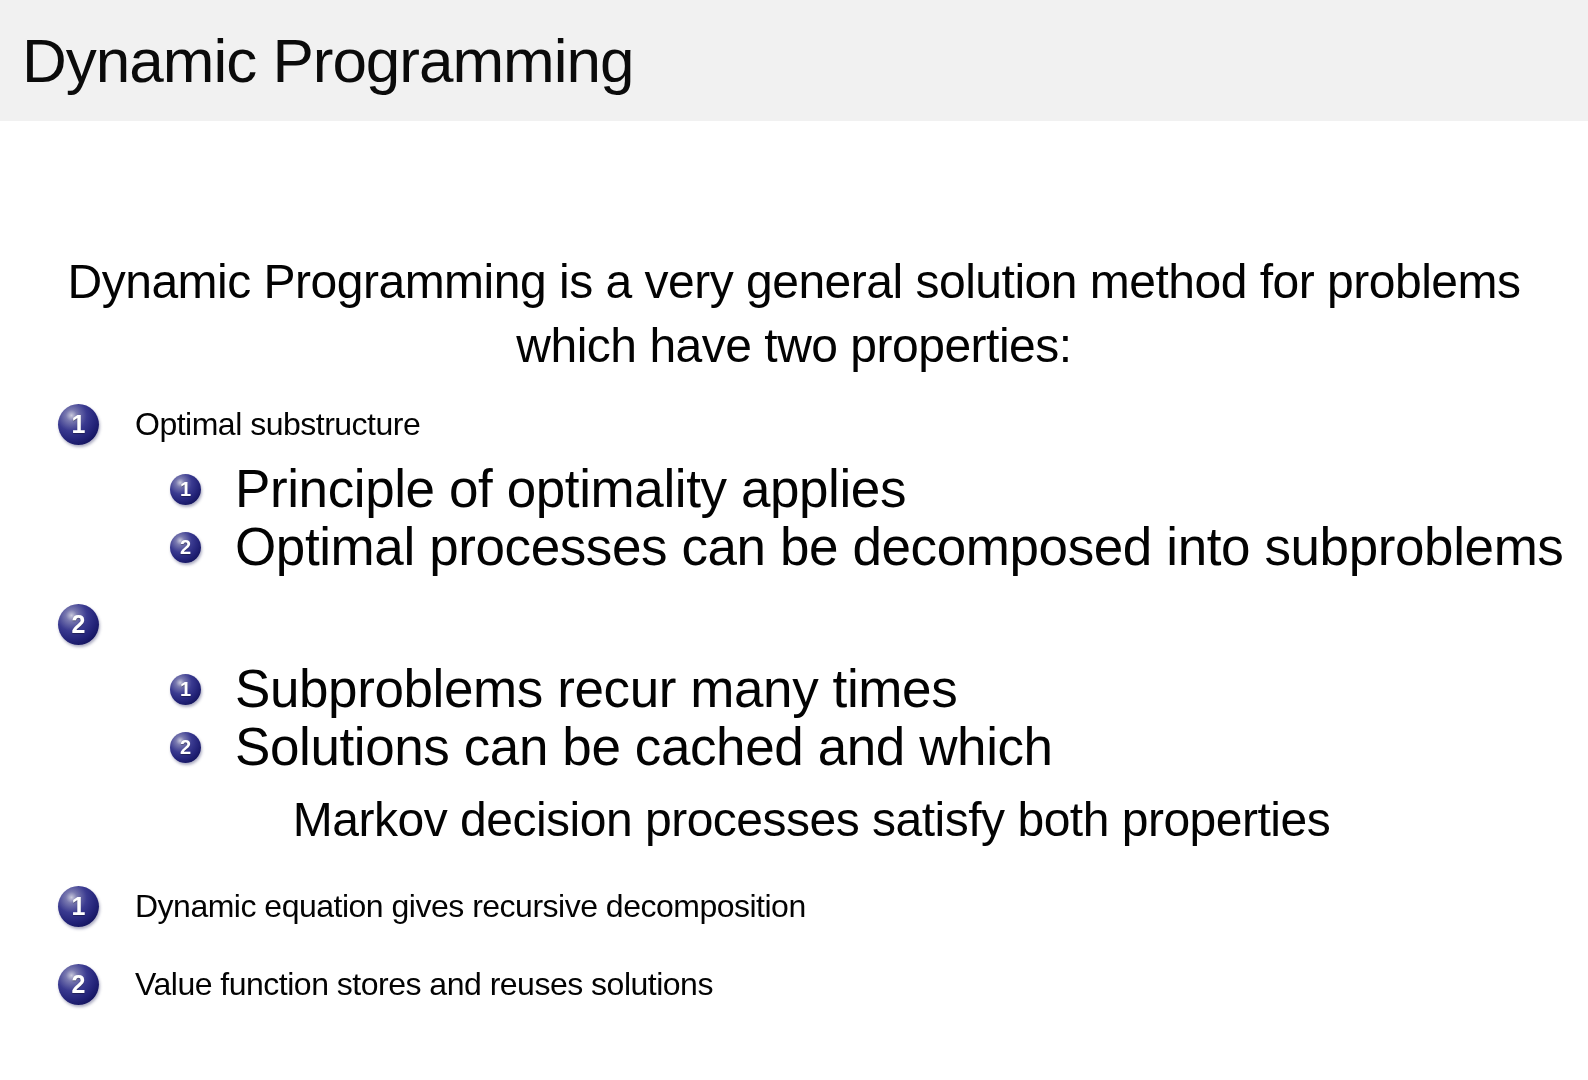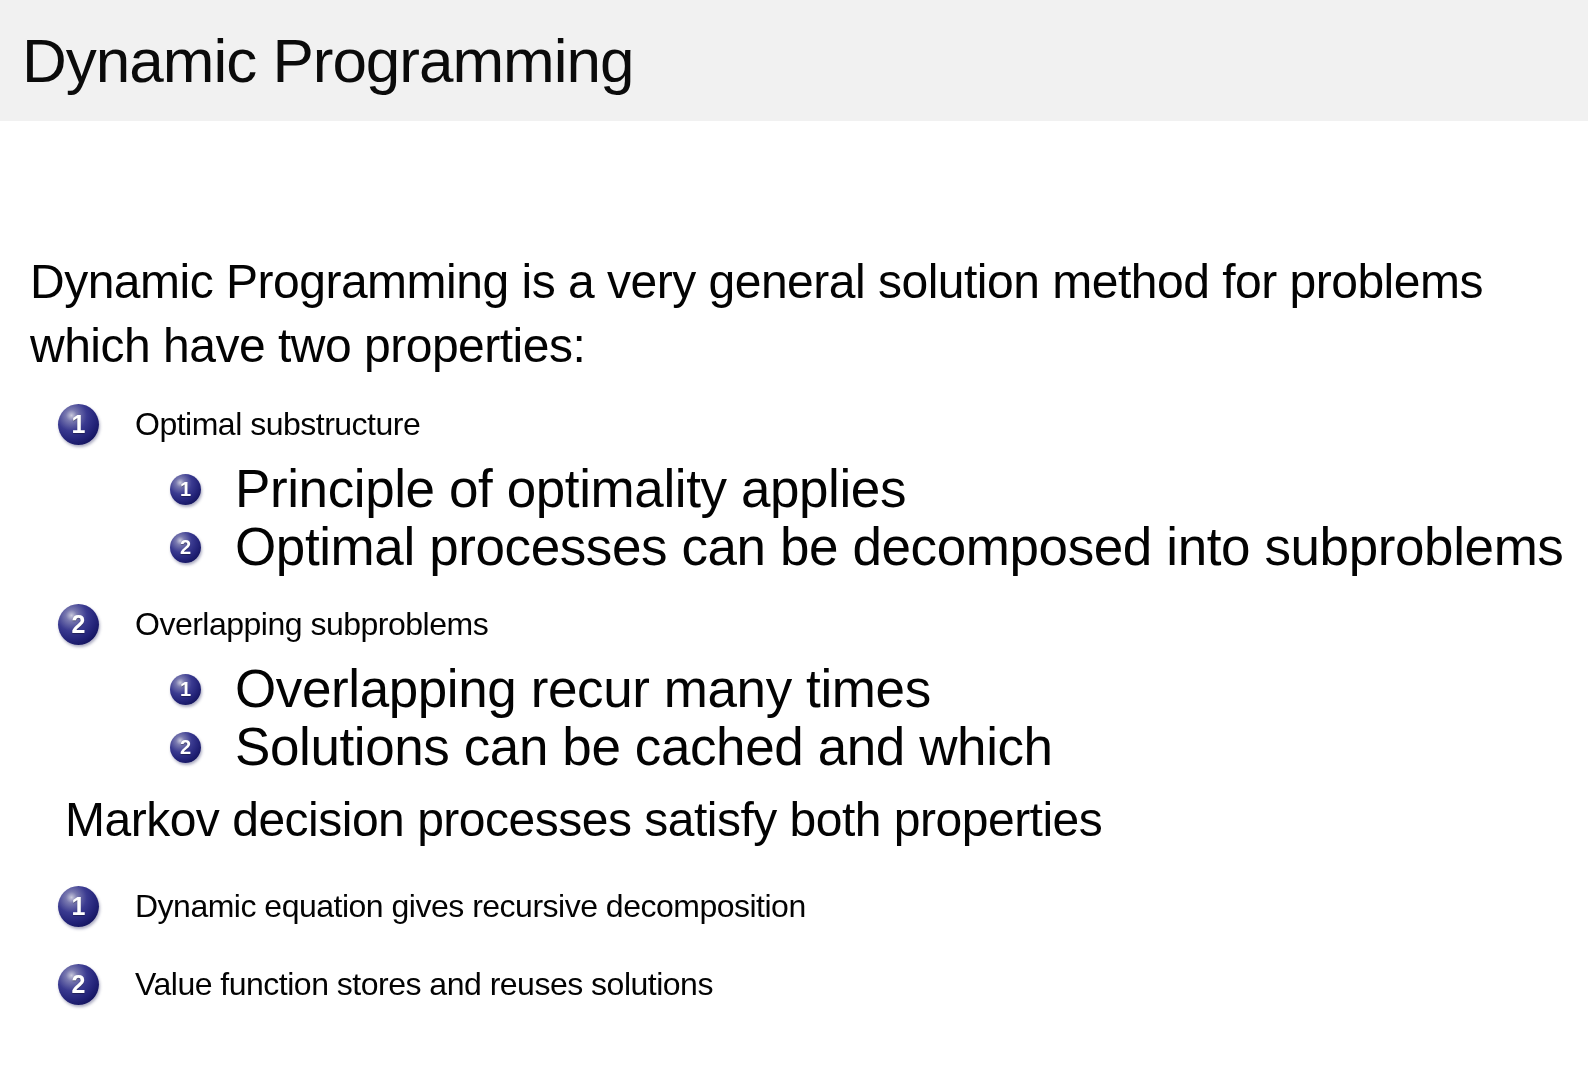--- a/index.html
+++ b/index.html
@@ -39,20 +39,21 @@
   .content {
     padding: 0 30px;
   }
 
   .para {
     font-size: 48px;
     line-height: 64px;
     letter-spacing: -0.5px;
     color: #030303;
     max-width: 1532px;
+    text-align: center;
   }
   .intro { margin-top: 129px; }
   .statement { margin-top: 12px; margin-left: 35px; }
 
   
   .enum-row {
     display: flex;
     align-items: center;
   }
   .enum-row.level1 {
@@ -136,27 +137,26 @@
           <span class="item-label">Principle of optimality applies</span>
         </div>
         <div class="enum-row level2">
           <span class="ball">2</span>
           <span class="item-label">Optimal processes can be decomposed into subproblems</span>
         </div>
       </div>
 
       <div class="enum-row level1 row-gap-item2">
         <span class="ball">2</span>
-        <span class="item-label">Overlapping subproblems</span>
       </div>
 
       <div class="sub-list">
         <div class="enum-row level2">
           <span class="ball">1</span>
-          <span class="item-label">Overlapping recur many times</span>
+          <span class="item-label">Subproblems recur many times</span>
         </div>
         <div class="enum-row level2">
           <span class="ball">2</span>
           <span class="item-label">Solutions can be cached and which</span>
         </div>
       </div>
 
     </div>
 
     <p class="para statement">Markov decision processes satisfy both properties</p>

